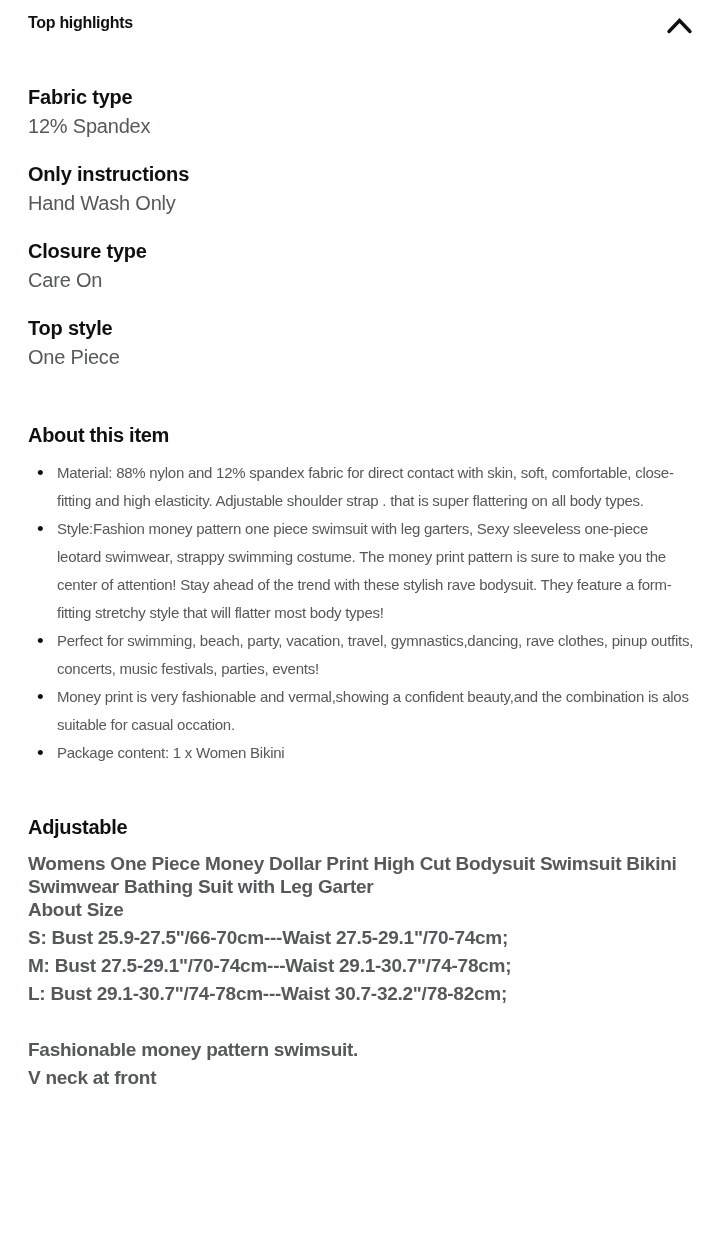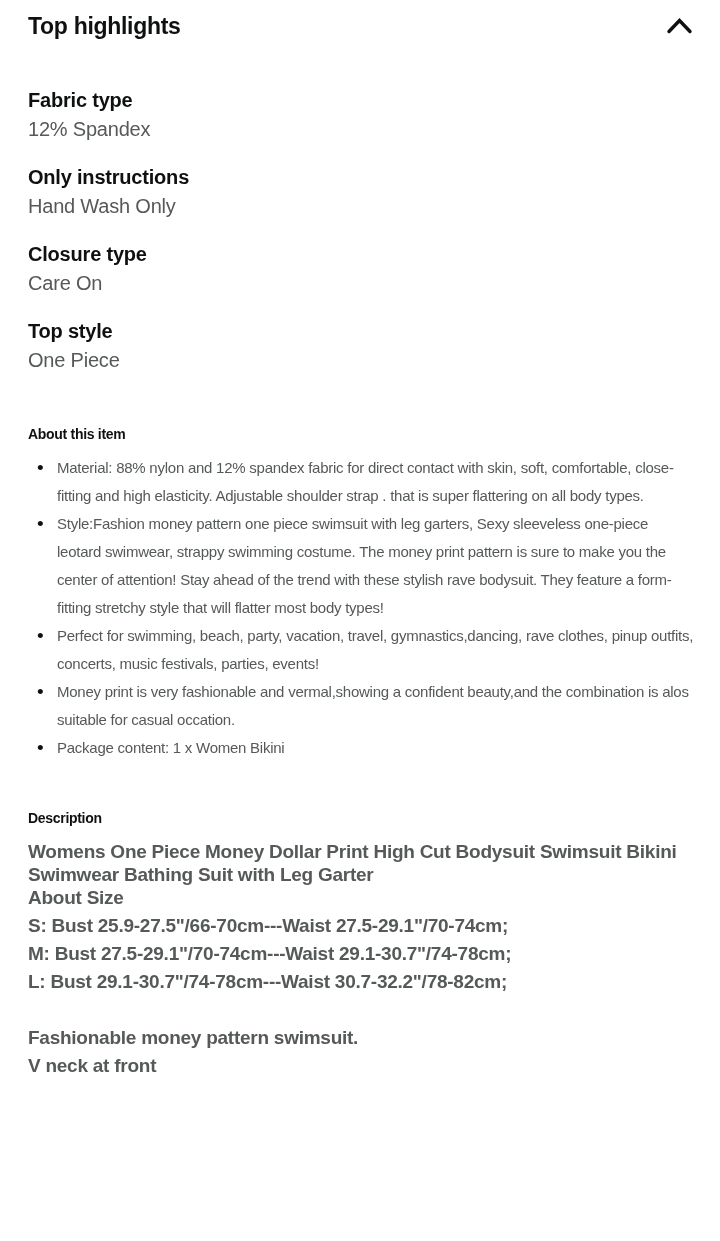--- a/index.html
+++ b/index.html
@@ -16,21 +16,21 @@
     overflow: hidden;
   }
 
   
   .section-header {
     display: flex;
     align-items: flex-start;
     justify-content: space-between;
   }
   .section-header h1 {
-    font-size: 23px;
+    font-size: 16px;
     font-weight: 700;
     letter-spacing: -0.3px;
     line-height: 1.2;
     color: #0f1111;
   }
   .collapse-btn {
     background: none;
     border: none;
     padding: 4px 2px;
     cursor: pointer;
@@ -51,21 +51,21 @@
     font-size: 20px;
     color: #565959;
     line-height: 1.35;
     margin-top: 3px;
     letter-spacing: -0.2px;
   }
 
   
   .about { margin-top: 52px; }
   .about h2, .description h2 {
-    font-size: 14px;
+    font-size: 20px;
     font-weight: 700;
     letter-spacing: -0.3px;
     color: #0f1111;
     line-height: 1.2;
   }
   .about ul {
     list-style: none;
     margin-top: 12px;
   }
   .about li {
@@ -135,21 +135,21 @@
     <ul>
       <li>Material: 88% nylon and 12% spandex fabric for direct contact with skin, soft, comfortable, close-fitting and high elasticity. Adjustable shoulder strap . that is super flattering on all body types.</li>
       <li>Style:Fashion money pattern one piece swimsuit with leg garters, Sexy sleeveless one-piece leotard swimwear, strappy swimming costume. The money print pattern is sure to make you the center of attention! Stay ahead of the trend with these stylish rave bodysuit. They feature a form-fitting stretchy style that will flatter most body types!</li>
       <li>Perfect for swimming, beach, party, vacation, travel, gymnastics,dancing, rave clothes, pinup outfits, concerts, music festivals, parties, events!</li>
       <li>Money print is very fashionable and vermal,showing a confident beauty,and the combination is alos suitable for casual occation.</li>
       <li>Package content: 1 x Women Bikini</li>
     </ul>
   </section>
 
   <section class="description">
-    <h2>Description</h2>
+    <h2>Adjustable</h2>
     <div class="desc-body">
       <div class="desc-line">Womens One Piece Money Dollar Print High Cut Bodysuit Swimsuit Bikini Swimwear Bathing Suit with Leg Garter</div>
       <div class="desc-line">About Size</div>
       <div class="desc-line">S: Bust 25.9-27.5"/66-70cm---Waist 27.5-29.1"/70-74cm;</div>
       <div class="desc-line">M: Bust 27.5-29.1"/70-74cm---Waist 29.1-30.7"/74-78cm;</div>
       <div class="desc-line">L: Bust 29.1-30.7"/74-78cm---Waist 30.7-32.2"/78-82cm;</div>
       <div class="desc-line"></div>
       <div class="desc-line">Fashionable money pattern swimsuit.</div>
       <div class="desc-line">V neck at front</div>
     </div>

